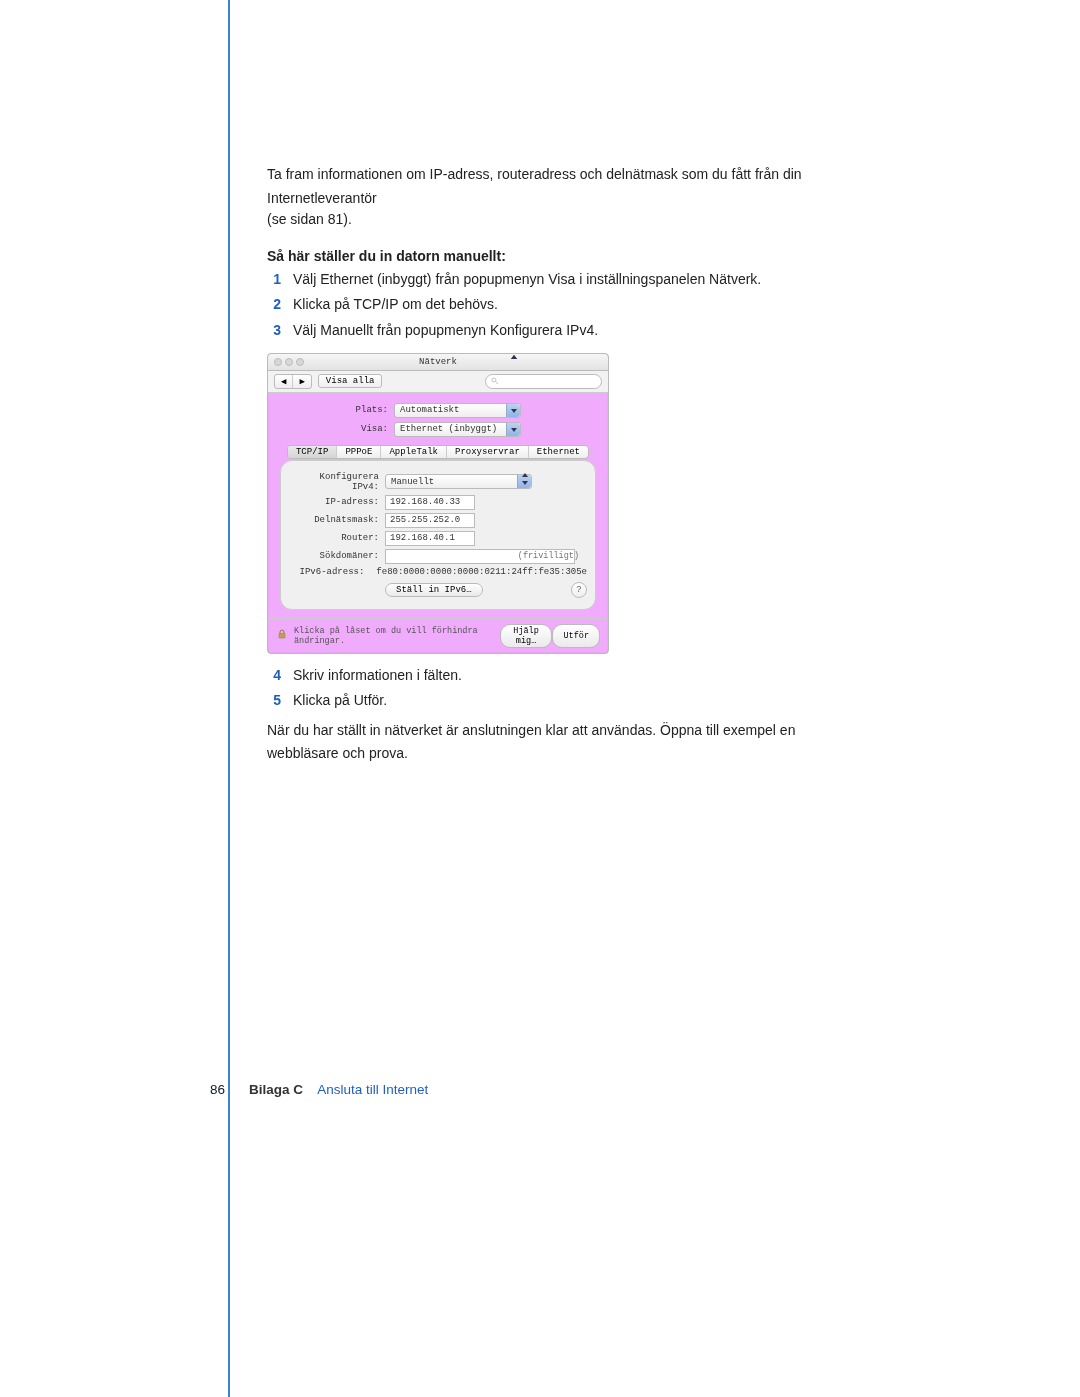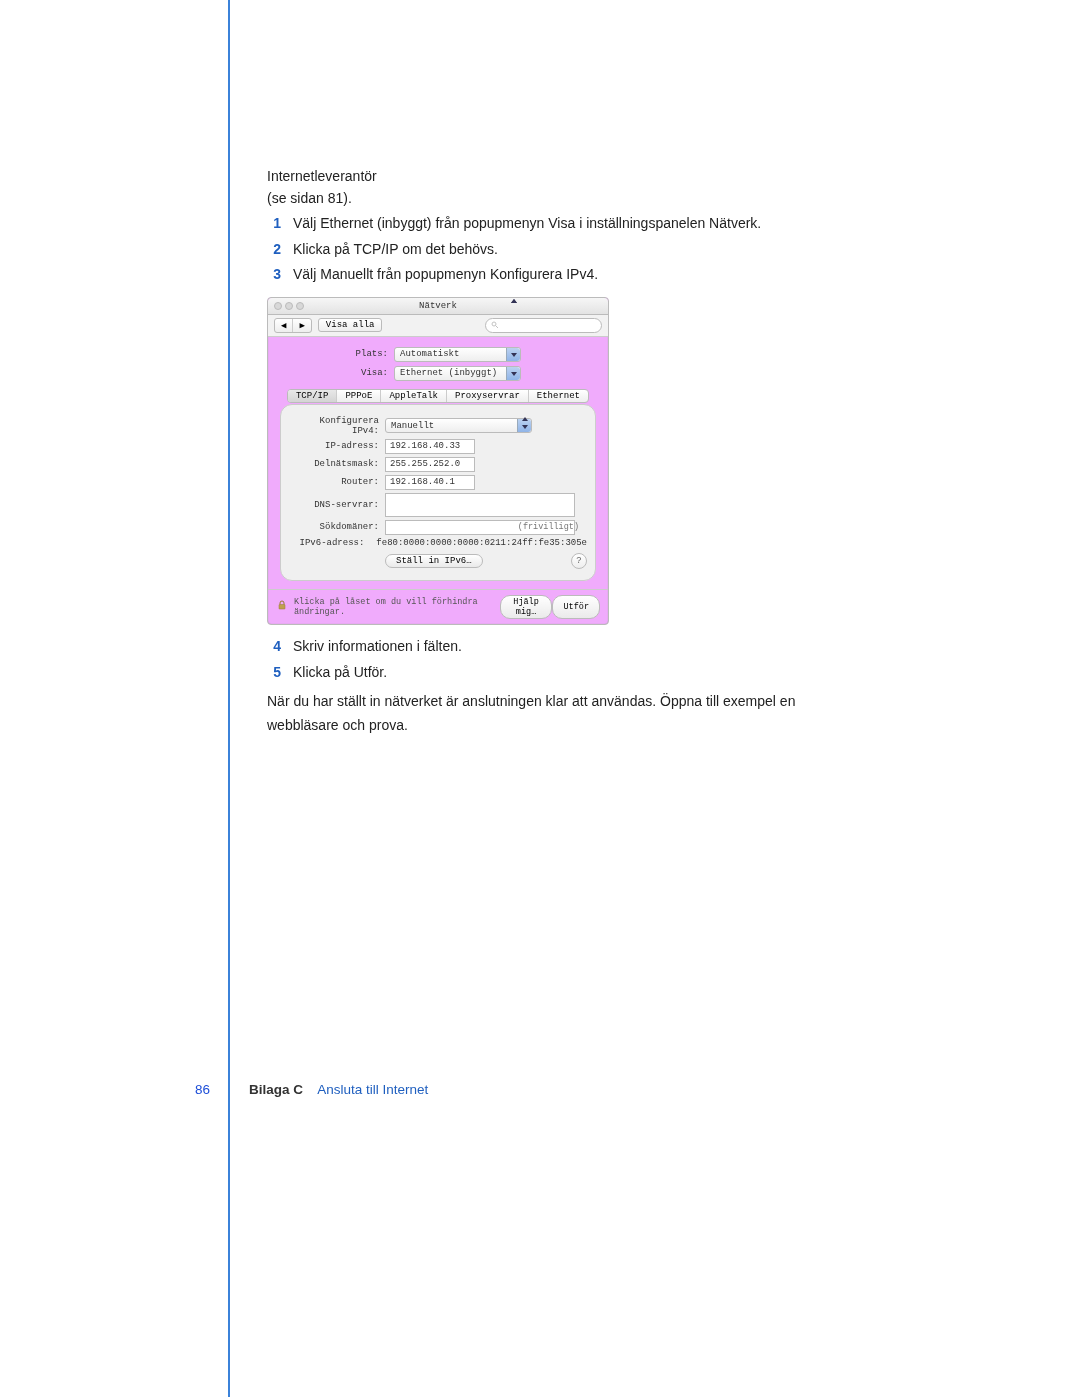--- a/index.html
+++ b/index.html
@@ -203,34 +203,36 @@
     font-size: 9px; color: #666; cursor: default;
   }
   .lock-icon svg { width: 12px; height: 12px; }
 
   
   .footer {
     position: absolute; left: 195px; bottom: 300px;
     display: flex; align-items: center; gap: 24px;
     font-size: 13.5px;
   }
-  .footer .pagenum { width: 30px; text-align: left; color: #1d4ed8; }
+  .footer .pagenum { width: 30px; text-align: right; color: #0f172a; }
   .footer .crumb { color: #333; font-weight: 700; }
   .footer .crumb-link { color: #1f5fbf; font-weight: 400; text-align: right; }
 </style>
 </head>
 <body>
 
 <div class="page">
   <div class="side-rule"></div>
 
   <div class="content">
+    <p class="body">Ta fram informationen om IP-adress, routeradress och delnätmask som du fått från din</p>
     <p class="below">Internetleverantör</p>
     <p class="below">(se sidan 81).</p>
 
+    <div class="subhead">Så här ställer du in datorn manuellt:</div>
 
     <ol class="steps">
       <li>
         <span class="num">1</span>
         <span>Välj Ethernet (inbyggt) från popupmenyn Visa i inställningspanelen Nätverk.</span>
       </li>
       <li>
         <span class="num">2</span>
         <span>Klicka på TCP/IP om det behövs.</span>
       </li>
@@ -315,26 +317,20 @@
           <div class="form-row">
             <span class="lab">Delnätsmask:</span>
             <span class="tf sm">
                 <span>255.255.252.0</span>
               </span>
           </div>
           <div class="form-row">
             <span class="lab">Router:</span>
             <span class="tf sm">
                 <span>192.168.40.1</span>
-              </span>
-          </div>
-          <div class="form-row">
-            <span class="lab">DNS-servrar:</span>
-            <span class="tf lg" style="height:22px;">
-                <span></span>
               </span>
           </div>
           <div class="form-row">
             <span class="lab">Sökdomäner:</span>
             <span class="tf lg">
                 <span></span>
               </span>
             <span class="hint">(frivilligt)</span>
           </div>
           <div class="form-row ipv6-row">

